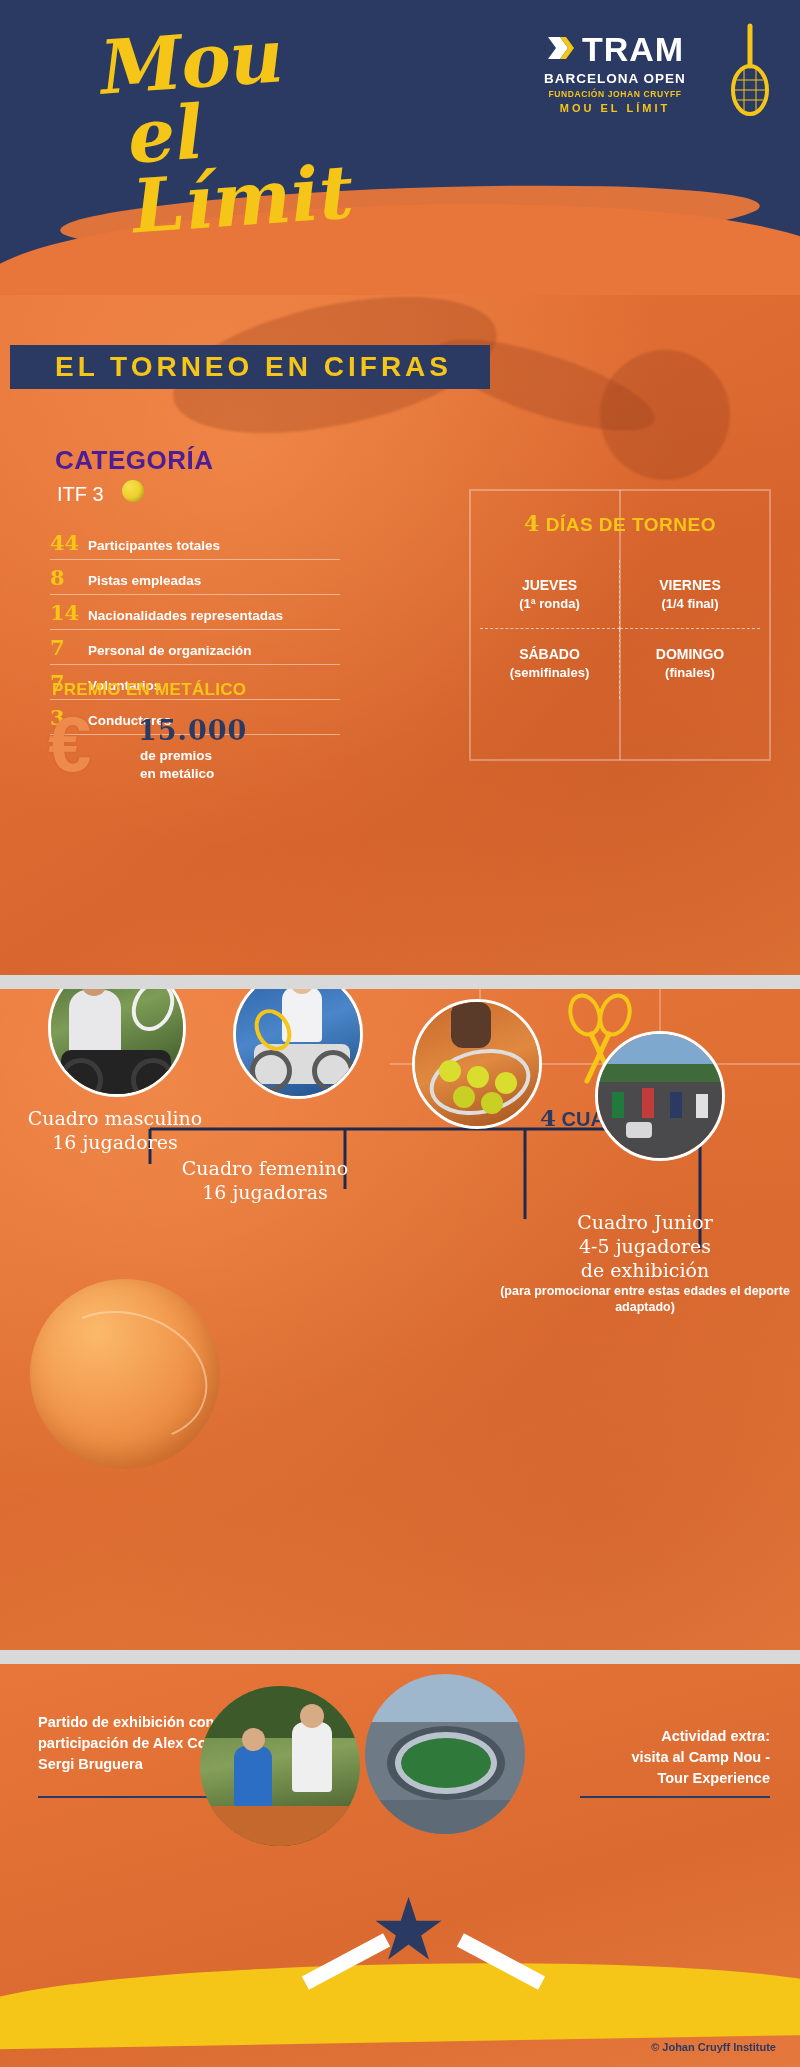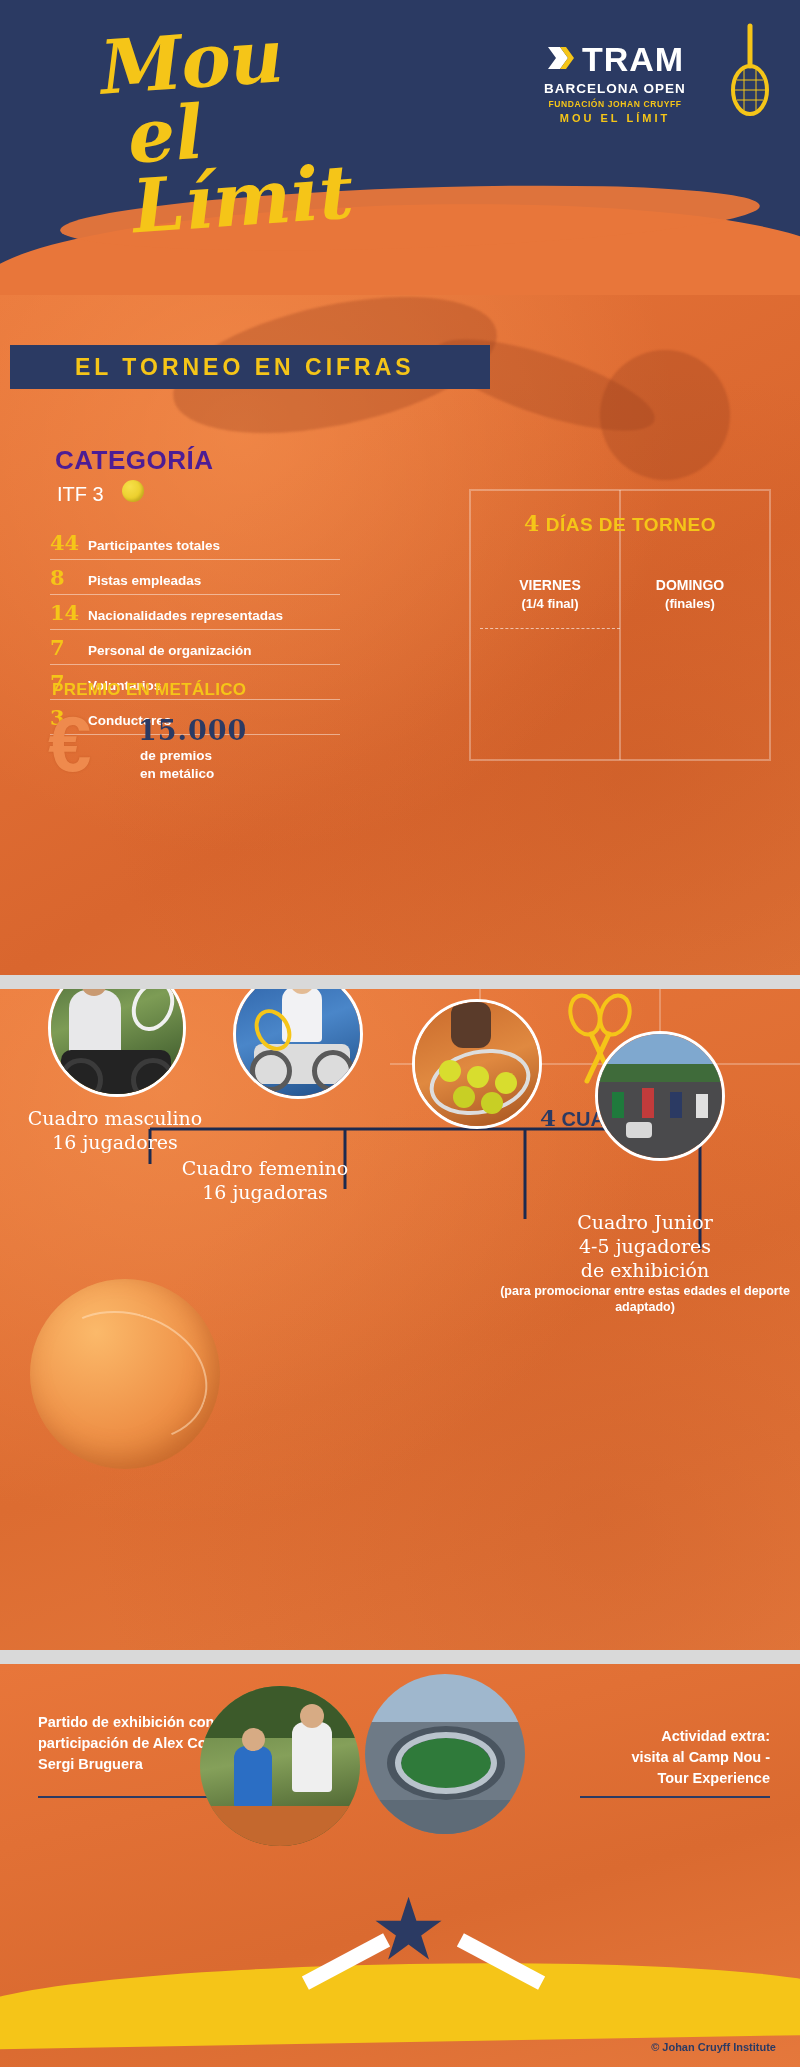--- a/index.html
+++ b/index.html
@@ -70,21 +70,20 @@
     display: block;
     text-align: left;
     margin-left: 50px;
     transform: rotate(-4deg);
   }
   .tram-logo {
     position: absolute;
     right: 70px; top: 30px;
     text-align: center;
     width: 230px;
-    margin-top: 10px;
   }
   .tram-top {
     display: flex;
     align-items: center;
     justify-content: center;
     gap: 6px;
   }
   .tram-arrows { display: inline-block; }
   .tram-word {
     font-size: 34px;
@@ -140,25 +139,25 @@
   }
   .title-banner {
     position: absolute;
     left: 10px; top: 50px;
     width: 480px; height: 44px;
     background: #2b3a63;
   }
   .title-banner span {
     display: block;
     color: #f5c518;
-    font-size: 23px;
+    font-size: 28px;
     font-weight: bold;
     letter-spacing: 4px;
     line-height: 44px;
-    padding-left: 65px;
+    padding-left: 45px;
   }
   .cat-label {
     position: absolute;
     left: 55px; top: 150px;
     color: #4c1d95;
     font-size: 26px;
     font-weight: bold;
     letter-spacing: .5px;
   }
   .cat-value {
@@ -534,23 +533,31 @@
       <span>de premios</span><br>
       <span>en metálico</span>
     </div>
 
     <div class="days-box">
       <div class="days-title">
         <span class="n">4</span>
         <span>DÍAS DE TORNEO</span>
       </div>
       <div class="days-grid">
+        <div class="day-cell c0">
+          <div>JUEVES</div>
+          <div class="sub">(1ª ronda)</div>
+        </div>
         <div class="day-cell c1">
           <div>VIERNES</div>
           <div class="sub">(1/4 final)</div>
+        </div>
+        <div class="day-cell c2">
+          <div>SÁBADO</div>
+          <div class="sub">(semifinales)</div>
         </div>
         <div class="day-cell c3">
           <div>DOMINGO</div>
           <div class="sub">(finales)</div>
         </div>
       </div>
     </div>
   </div>
 
   <div class="band band1"></div>

